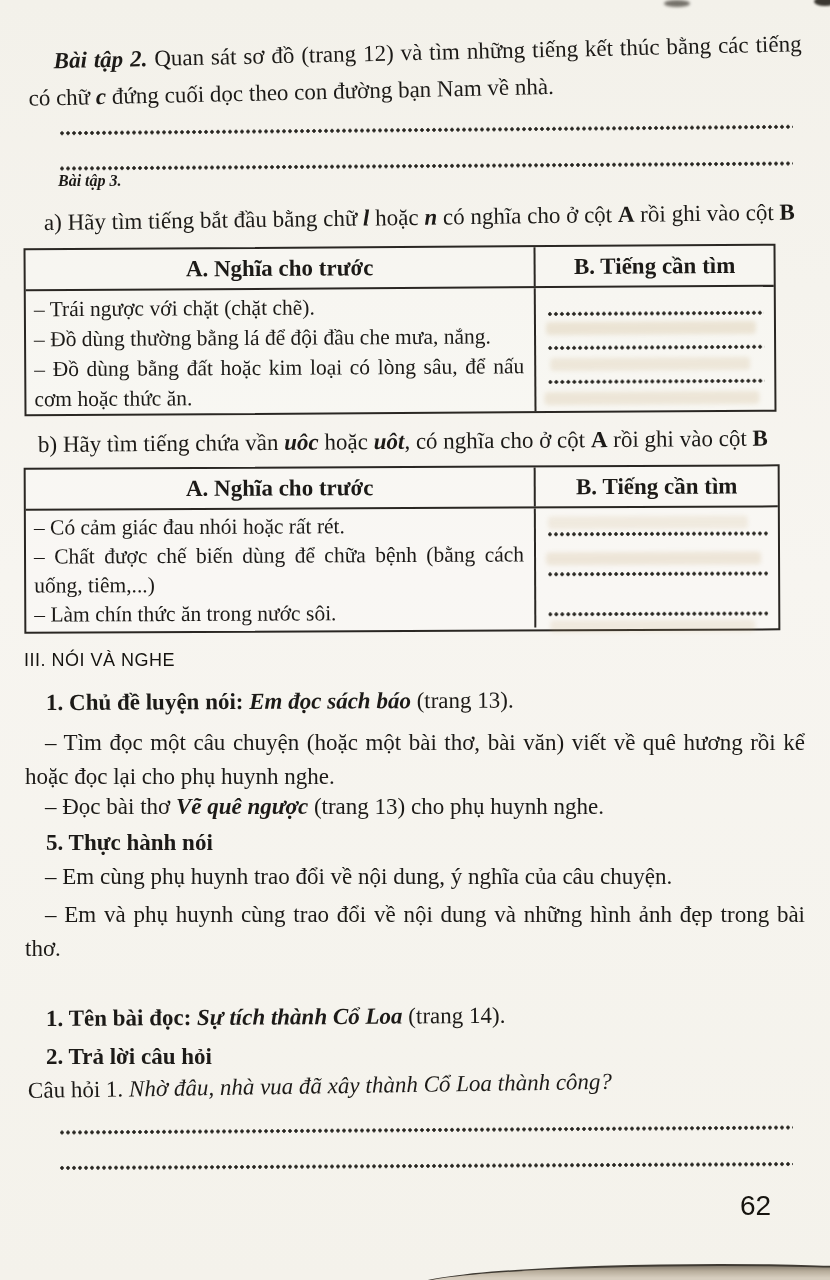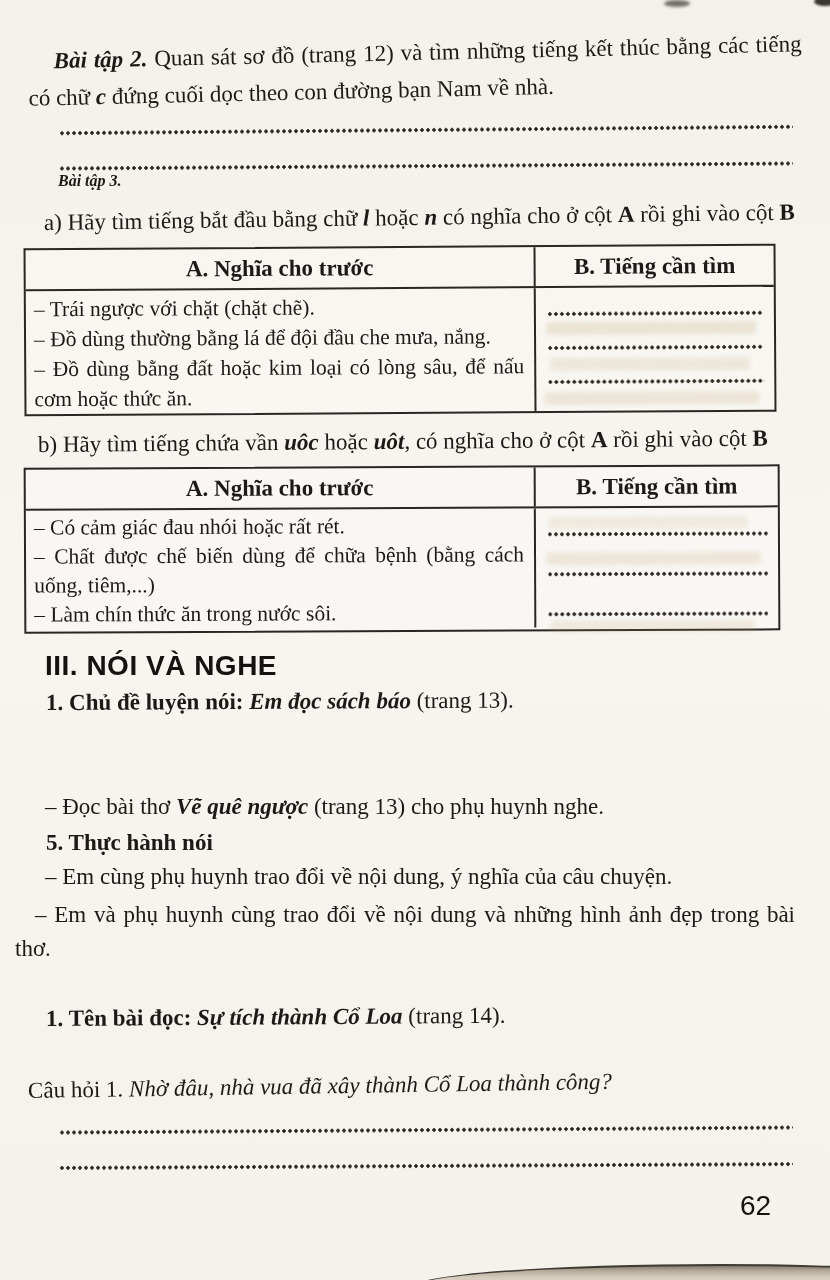--- a/index.html
+++ b/index.html
@@ -21,21 +21,21 @@
   .para{font-size:23px;line-height:37px;text-align:justify;}
   .line{font-size:23px;white-space:nowrap;}
 
   .dots{
     height:4px;
     background-image:radial-gradient(circle at 2px 2px,#26241f 1.5px,rgba(0,0,0,0) 1.9px);
     background-size:6px 4px;
     background-repeat:repeat-x;
   }
 
-  .section-head{font-size:28px;font-weight:bold;letter-spacing:.5px;color:#15130f;margin-left:21px;}
+  .section-head{font-size:18px;font-weight:normal;letter-spacing:.5px;color:#15130f;}
 
   .tbl{
     box-sizing:border-box;
     border:2px solid #2a2723;
     background:rgba(255,255,255,.25);
   }
   .tbl-head{
     display:grid;grid-template-columns:508px 1fr;
     border-bottom:2px solid #2a2723;
   }
@@ -139,40 +139,44 @@
       </div>
     </div>
   </div>
 
   <p class="abs sans section-head" style="left:24px;top:650px;">III. NÓI VÀ NGHE</p>
 
   <p class="abs line" style="left:46px;top:690px;transform:rotate(-0.3deg);transform-origin:left center;">
     <span class="b">1. Chủ đề luyện nói: </span><span class="bi">Em đọc sách báo</span><span> (trang 13).</span>
   </p>
 
+  <p class="abs para" style="left:25px;top:726px;width:780px;text-indent:20px;line-height:34px;">
+    <span>– Tìm đọc một câu chuyện (hoặc một bài thơ, bài văn) viết về quê hương rồi kể hoặc đọc lại cho phụ huynh nghe.</span>
+  </p>
 
   <p class="abs line" style="left:25px;top:794px;text-indent:20px;">
     <span>– Đọc bài thơ </span><span class="bi">Vẽ quê ngược</span><span> (trang 13) cho phụ huynh nghe.</span>
   </p>
 
   <p class="abs line b" style="left:46px;top:830px;">5. Thực hành nói</p>
 
   <p class="abs line" style="left:25px;top:864px;text-indent:20px;text-align:right;">
     <span>– Em cùng phụ huynh trao đổi về nội dung, ý nghĩa của câu chuyện.</span>
   </p>
 
-  <p class="abs para" style="left:15px;top:898px;width:780px;text-indent:20px;line-height:34px;">
+  <p class="abs para" style="left:25px;top:898px;width:780px;text-indent:20px;line-height:34px;">
     <span>– Em và phụ huynh cùng trao đổi về nội dung và những hình ảnh đẹp trong bài thơ.</span>
   </p>
 
 
   <p class="abs line" style="left:46px;top:1006px;transform:rotate(-0.4deg);transform-origin:left center;">
     <span class="b">1. Tên bài đọc: </span><span class="bi">Sự tích thành Cổ Loa</span><span> (trang 14).</span>
   </p>
 
+  <p class="abs line b" style="left:46px;top:1044px;">2. Trả lời câu hỏi</p>
 
   <p class="abs line" style="left:28px;top:1078px;transform:rotate(-0.9deg);transform-origin:left center;">
     <span>Câu hỏi 1. </span><span class="i">Nhờ đâu, nhà vua đã xây thành Cổ Loa thành công?</span>
   </p>
 
   <div class="abs dots" style="left:60px;top:1128px;width:733px;transform:rotate(-0.4deg);"></div>
   <div class="abs dots" style="left:60px;top:1164px;width:733px;transform:rotate(-0.3deg);"></div>
 
   <p class="abs sans pgnum" style="left:740px;top:1190px;">62</p>
 

